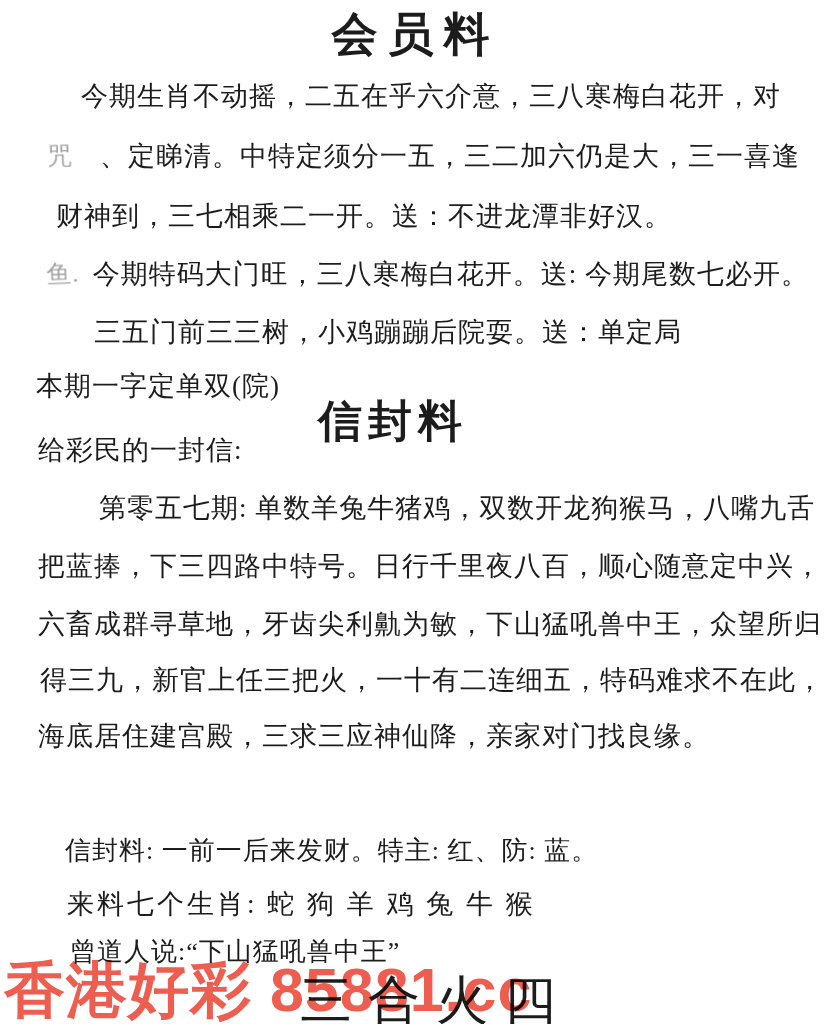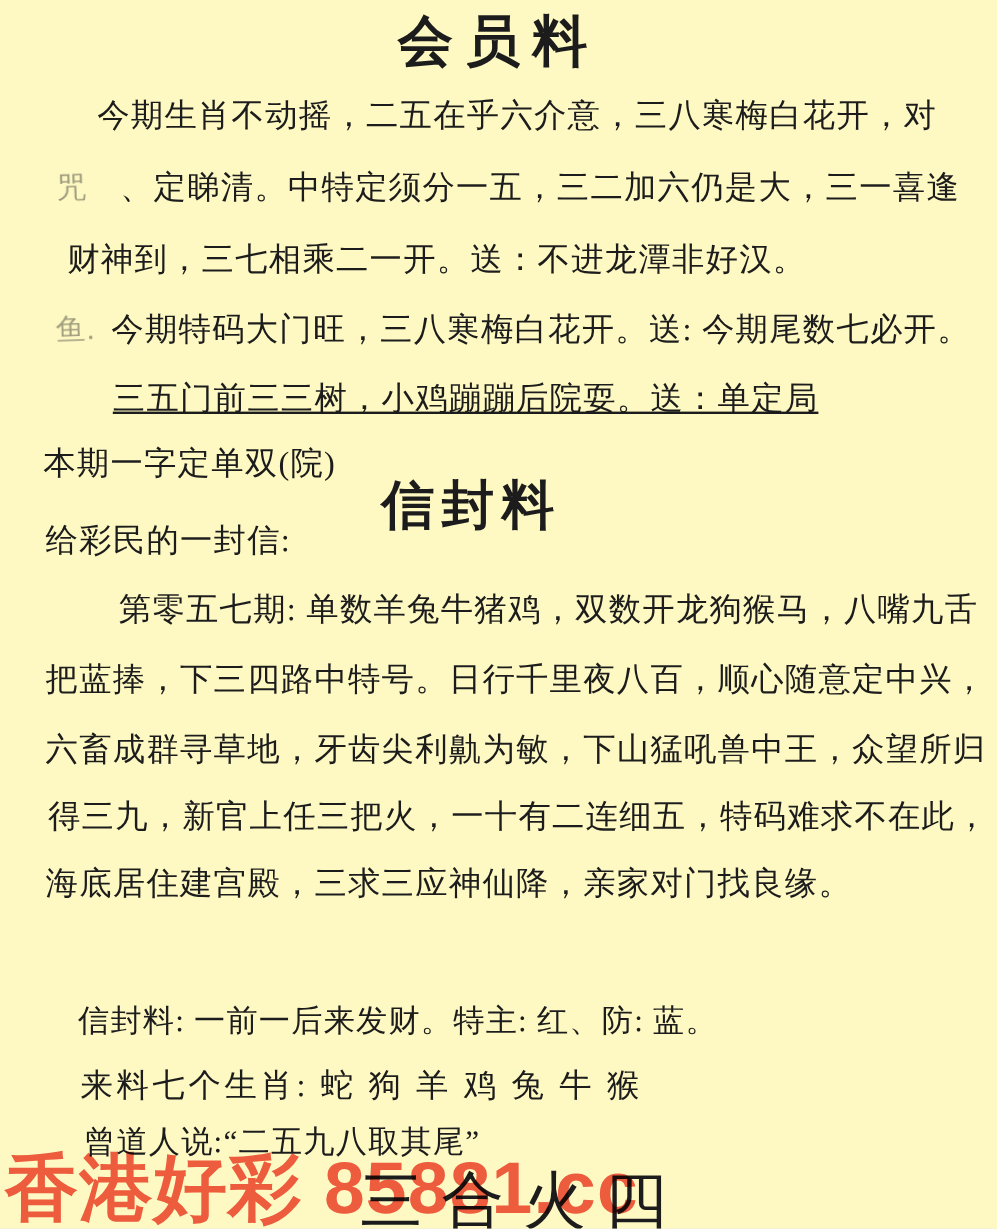--- a/index.html
+++ b/index.html
@@ -1,20 +1,20 @@
 <!DOCTYPE html>
 <html><head>
 <meta charset="utf-8">
 <style>
   html,body { margin:0; padding:0; background:#e9e9e9; }
   .page {
     position:relative;
     width:831px; height:1024px;
     margin:0 auto;
-    background:#fef9c3;
+    background:#ffffff;
     overflow:hidden;
     color:#1c1c1c;
     font-family:"Liberation Serif","DejaVu Serif",serif;
   }
   .t { position:absolute; white-space:nowrap; font-size:27px; letter-spacing:1px; line-height:1.2; }
   .big-title { position:absolute; left:0; right:0; text-align:center; font-size:46px; font-weight:bold; letter-spacing:10px; white-space:nowrap; }
   .sub-title { position:absolute; font-size:44px; font-weight:bold; letter-spacing:6px; white-space:nowrap; }
   .smudge { display:inline-block; opacity:.42; filter:blur(0.6px); transform:scale(.92) rotate(-2deg); }
   .gap-lg { display:inline-block; width:26px; }
   .gap-sm { display:inline-block; width:12px; }
@@ -46,35 +46,35 @@
   <div class="t" style="left:46px; top:140px;">
     <span class="smudge">咒</span><span class="gap-lg"></span><span>、定睇清。中特定须分一五，三二加六仍是大，三一喜逢</span>
   </div>
 
   <div class="t" style="left:56px; top:200px;">财神到，三七相乘二一开。送：不进龙潭非好汉。</div>
 
   <div class="t" style="left:45px; top:258px;">
     <span class="smudge">鱼.</span><span class="gap-sm"></span><span>今期特码大门旺，三八寒梅白花开。送: 今期尾数七必开。</span>
   </div>
 
-  <div class="t" style="left:94px; top:316px;text-decoration:underline;">三五门前三三树，小鸡蹦蹦后院耍。送：单定局</div>
+  <div class="t" style="left:94px; top:316px;">三五门前三三树，小鸡蹦蹦后院耍。送：单定局</div>
 
   <div class="t" style="left:36px; top:370px;">本期一字定单双(院)</div>
 
   <div class="sub-title" style="left:318px; top:392px;">信封料</div>
 
   <div class="t" style="left:99px; top:492px;">第零五七期: 单数羊兔牛猪鸡，双数开龙狗猴马，八嘴九舌</div>
 
   <div class="t" style="left:38px; top:434px;">给彩民的一封信:</div>
   <div class="t" style="left:38px; top:550px;">把蓝捧，下三四路中特号。日行千里夜八百，顺心随意定中兴，</div>
   <div class="t" style="left:40px; top:664px;">得三九，新官上任三把火，一十有二连细五，特码难求不在此，</div>
   <div class="t" style="left:38px; top:608px;">六畜成群寻草地，牙齿尖利鼽为敏，下山猛吼兽中王，众望所归</div>
   <div class="t" style="left:38px; top:720px;">海底居住建宫殿，三求三应神仙降，亲家对门找良缘。</div>
 
   <div class="t small" style="left:65px; top:835px;">信封料: 一前一后来发财。特主: 红、防: 蓝。</div>
   <div class="t zodiac" style="left:67px; top:888px;">来料七个生肖: 蛇 狗 羊 鸡 兔 牛 猴</div>
-  <div class="t small" style="left:70px; top:936px;">曾道人说:“二五九八取其尾”</div>
+  <div class="t small" style="left:70px; top:936px;">曾道人说:“下山猛吼兽中王”</div>
 
   <div class="footer-big" style="left:300px; top:966px;">三合火四</div>
 
   <div class="watermark" style="left:4px; top:950px;">香港好彩 85881.cc</div>
 
 </div>
 
 </body></html>

